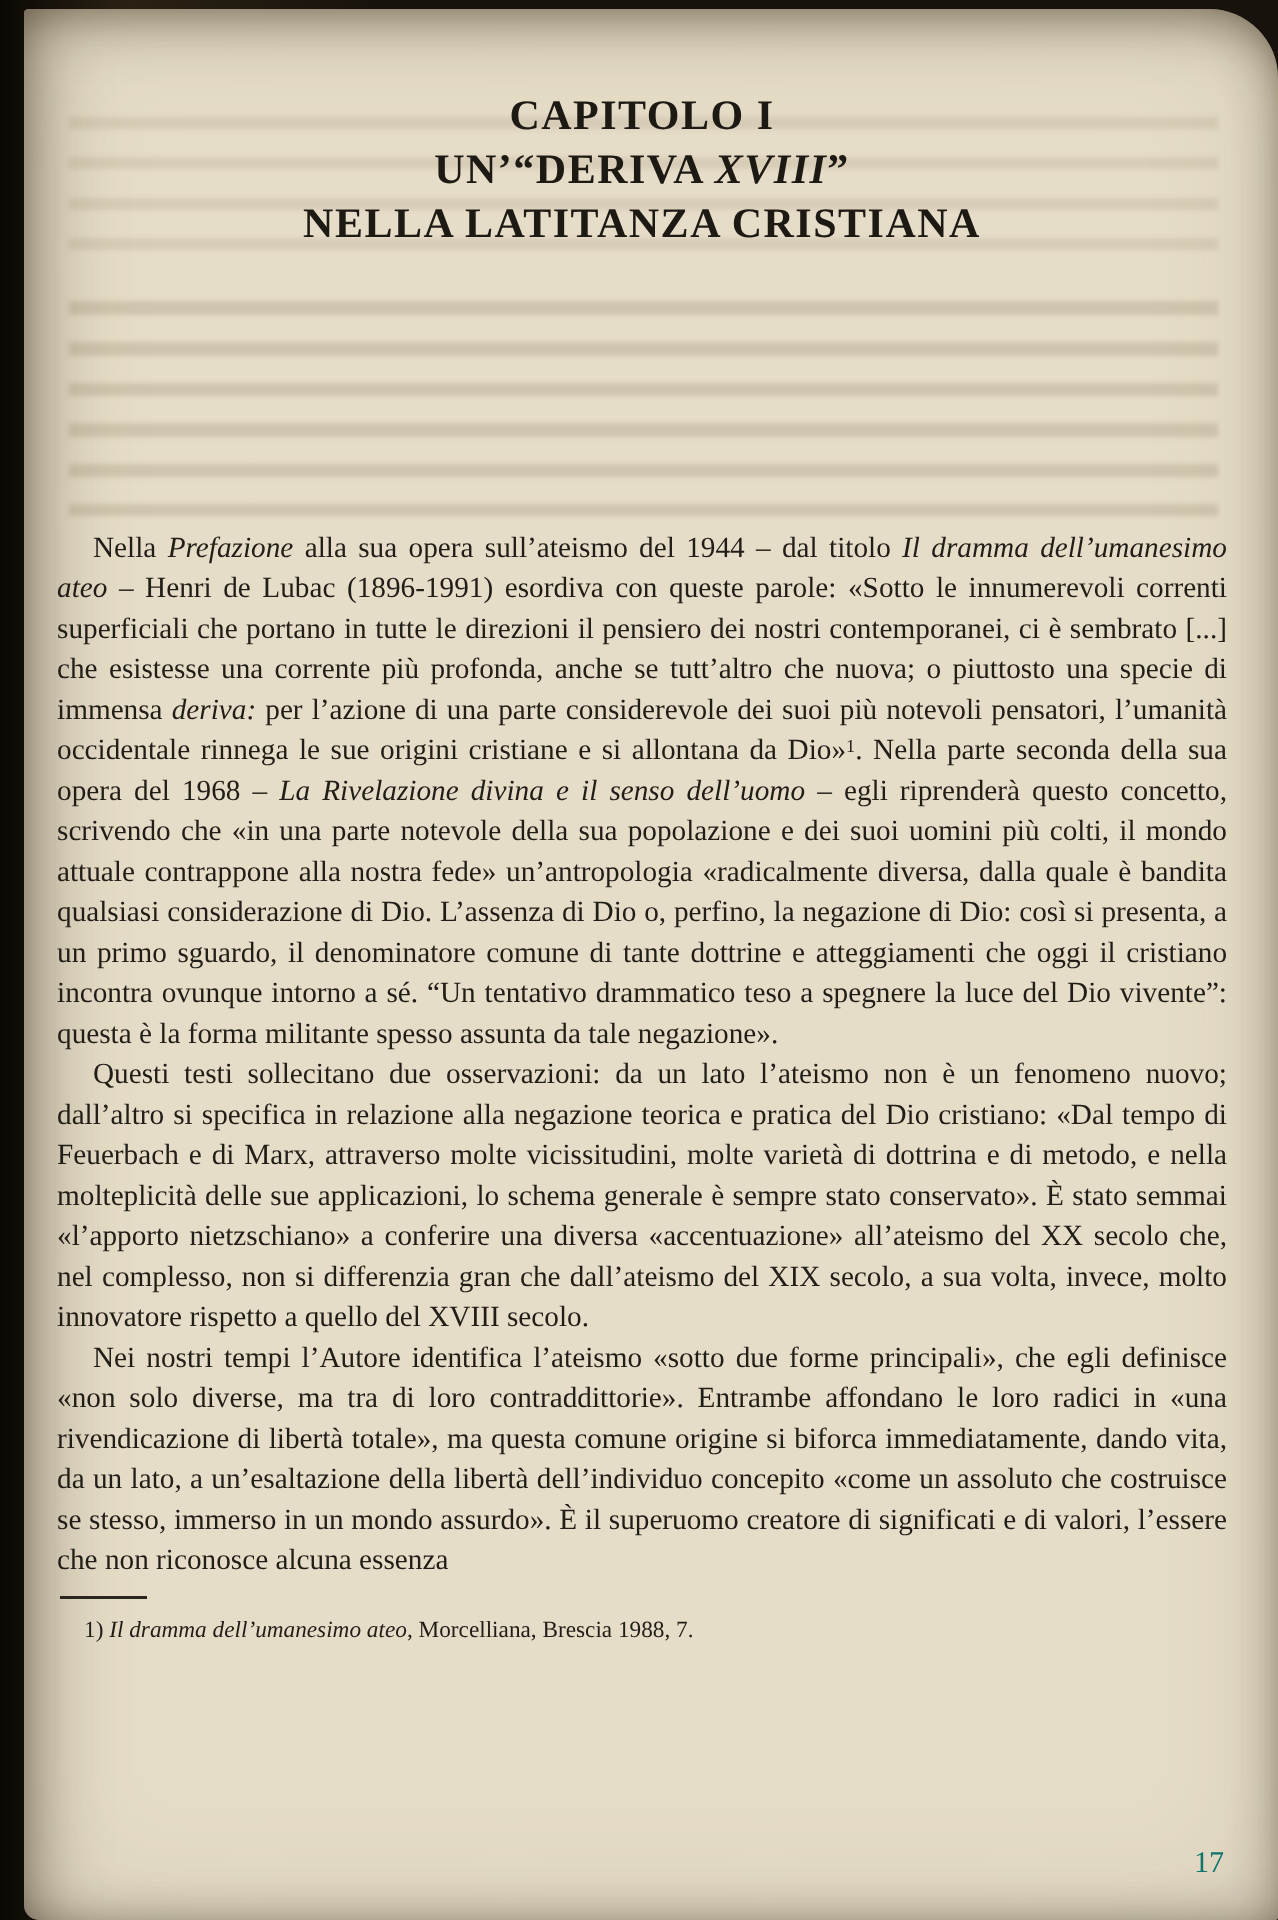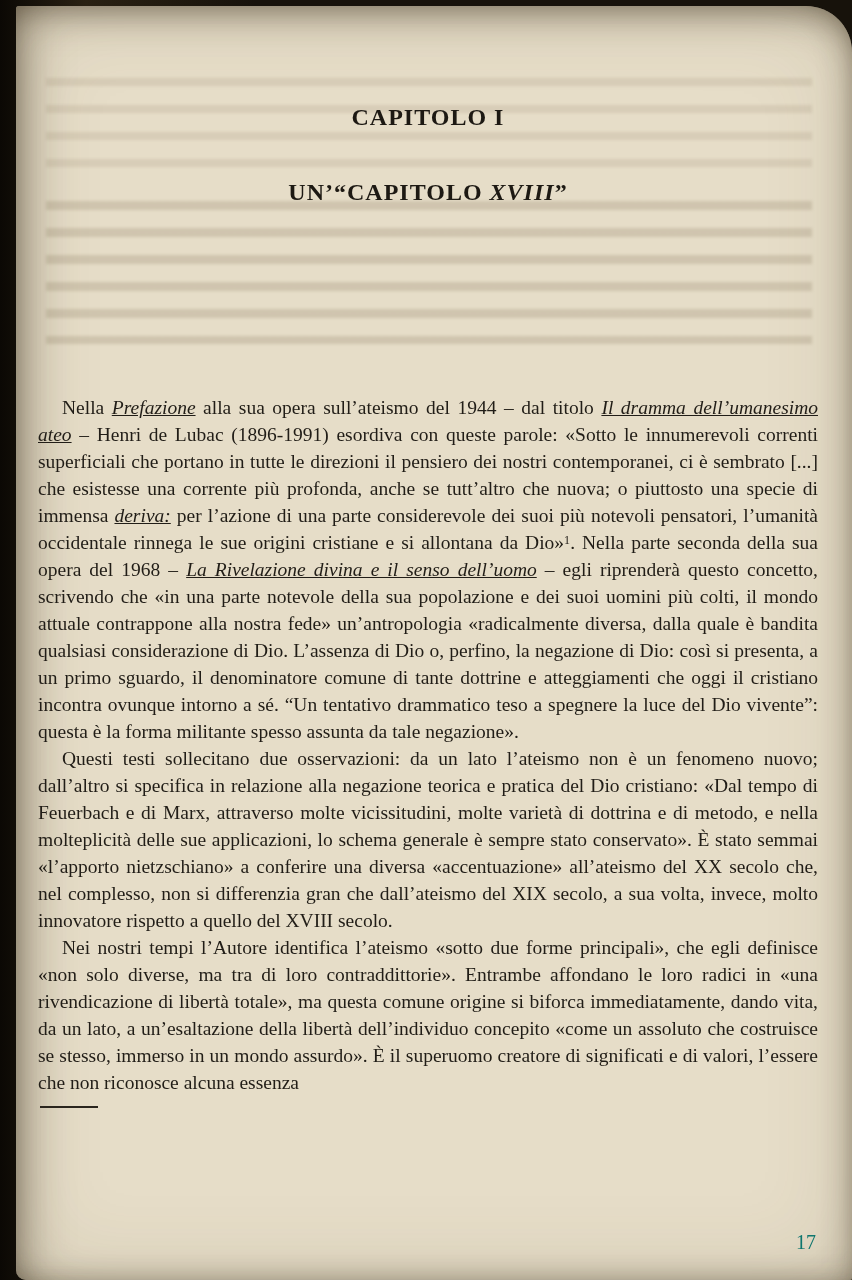--- a/index.html
+++ b/index.html
@@ -62,41 +62,40 @@
       836px 760px 2px rgba(100,52,40,.40),
       833px 1103px 2px rgba(92,52,40,.35);
   }
   .heading {
     position: relative;
     z-index: 1;
     text-align: center;
     margin: 0 0 184px 0;
   }
   .heading-line {
-    font-size: 24px;
+    font-size: 28px;
     font-weight: bold;
     line-height: 36px;
     letter-spacing: 1px;
     color: #1d1913;
-    margin-top: 39px;
   }
   .heading-line em { font-style: italic; }
   .body-block {
     position: relative;
     z-index: 1;
   }
   .body-par {
     margin: 0;
     font-size: 19.5px;
     line-height: 27px;
     text-align: justify;
     text-indent: 24px;
     hyphens: auto;
   }
-  .body-par em { font-style: italic; text-decoration: underline; }
+  .body-par em { font-style: italic; }
   sup {
     font-size: 62%;
     line-height: 0;
     vertical-align: baseline;
     position: relative;
     top: -0.45em;
   }
   .footnote-area {
     position: relative;
     z-index: 1;
@@ -127,28 +126,30 @@
 <body>
 
 <div class="photo">
   <div class="edge-spots"></div>
   <div class="paper">
     <div class="bleed bleed-top"></div>
     <div class="bleed bleed-gap"></div>
 
     <header class="heading">
       <div class="heading-line"><span>CAPITOLO I</span></div>
-      <div class="heading-line"><span>UN’“CAPITOLO </span><em>XVIII</em><span>”</span></div>
+      <div class="heading-line"><span>UN’“DERIVA </span><em>XVIII</em><span>”</span></div>
+      <div class="heading-line"><span>NELLA LATITANZA CRISTIANA</span></div>
     </header>
 
     <main class="body-block">
         <p class="body-par"><span>Nella </span><em>Prefazione</em><span> alla sua opera sull’ateismo del 1944 – dal titolo </span><em>Il dramma dell’umanesimo ateo</em><span> – Henri de Lubac (1896-1991) esordiva con queste parole: «Sotto le innumerevoli correnti superficiali che portano in tutte le direzioni il pensiero dei nostri contemporanei, ci è sembrato [...] che esistesse una corrente più profonda, anche se tutt’altro che nuova; o piuttosto una specie di immensa </span><em>deriva:</em><span> per l’azione di una parte considerevole dei suoi più notevoli pensatori, l’umanità occidentale rinnega le sue origini cristiane e si allontana da Dio»</span><sup>1</sup><span>. Nella parte seconda della sua opera del 1968 – </span><em>La Rivelazione divina e il senso dell’uomo</em><span> – egli riprenderà questo concetto, scrivendo che «in una parte notevole della sua popolazione e dei suoi uomini più colti, il mondo attuale contrappone alla nostra fede» un’antropologia «radicalmente diversa, dalla quale è bandita qualsiasi considerazione di Dio. L’assenza di Dio o, perfino, la negazione di Dio: così si presenta, a un primo sguardo, il denominatore comune di tante dottrine e atteggiamenti che oggi il cristiano incontra ovunque intorno a sé. “Un tentativo drammatico teso a spegnere la luce del Dio vivente”: questa è la forma militante spesso assunta da tale negazione».</span></p>
         <p class="body-par"><span>Questi testi sollecitano due osservazioni: da un lato l’ateismo non è un fenomeno nuovo; dall’altro si specifica in relazione alla negazione teorica e pratica del Dio cristiano: «Dal tempo di Feuerbach e di Marx, attraverso molte vicissitudini, molte varietà di dottrina e di metodo, e nella molteplicità delle sue applicazioni, lo schema generale è sempre stato conservato». È stato semmai «l’apporto nietzschiano» a conferire una diversa «accentuazione» all’ateismo del XX secolo che, nel complesso, non si differenzia gran che dall’ateismo del XIX secolo, a sua volta, invece, molto innovatore rispetto a quello del XVIII secolo.</span></p>
         <p class="body-par"><span>Nei nostri tempi l’Autore identifica l’ateismo «sotto due forme principali», che egli definisce «non solo diverse, ma tra di loro contraddittorie». Entrambe affondano le loro radici in «una rivendicazione di libertà totale», ma questa comune origine si biforca immediatamente, dando vita, da un lato, a un’esaltazione della libertà dell’individuo concepito «come un assoluto che costruisce se stesso, immerso in un mondo assurdo». È il superuomo creatore di significati e di valori, l’essere che non riconosce alcuna essenza</span></p>
       </main>
 
     <div class="footnote-area">
       <div class="footnote-rule"></div>
+      <p class="footnote"><span>1) </span><em>Il dramma dell’umanesimo ateo</em><span>, Morcelliana, Brescia 1988, 7.</span></p>
     </div>
 
     <div class="page-number">17</div>
   </div>
 </div>
 
 </body></html>

